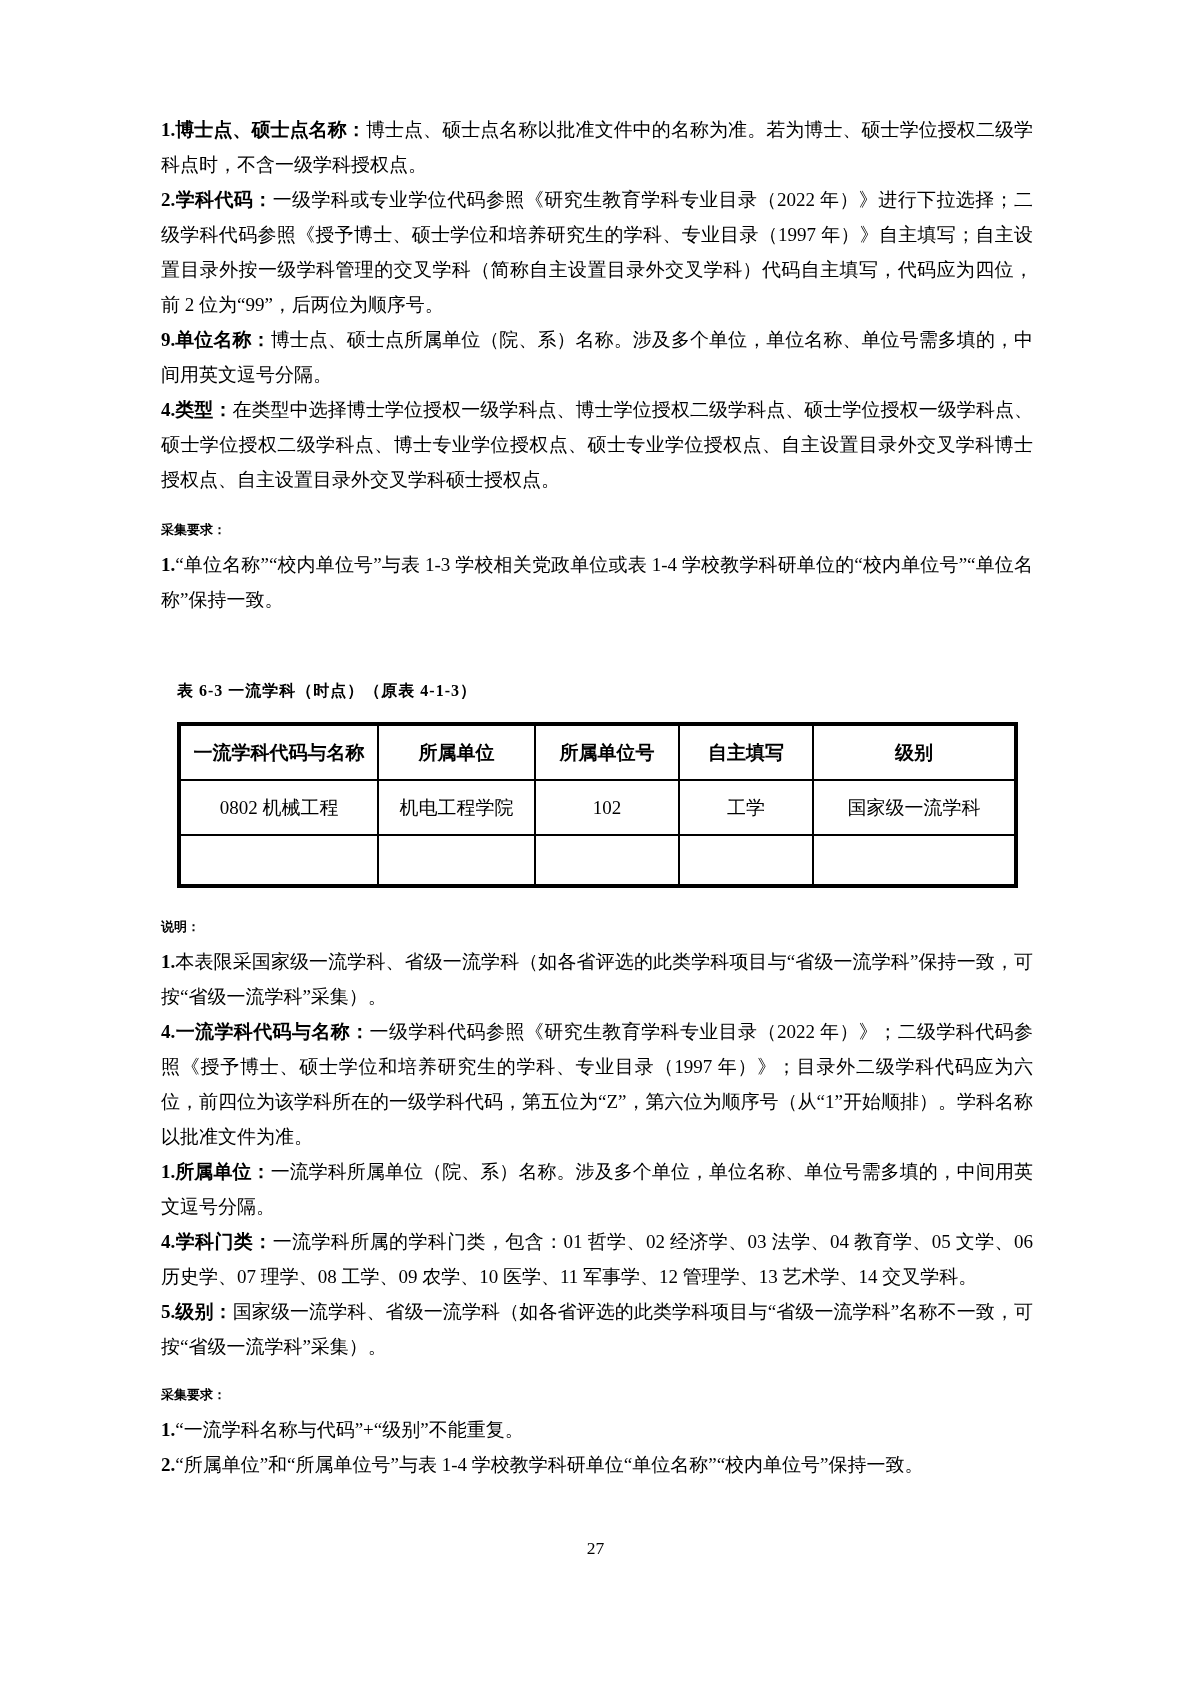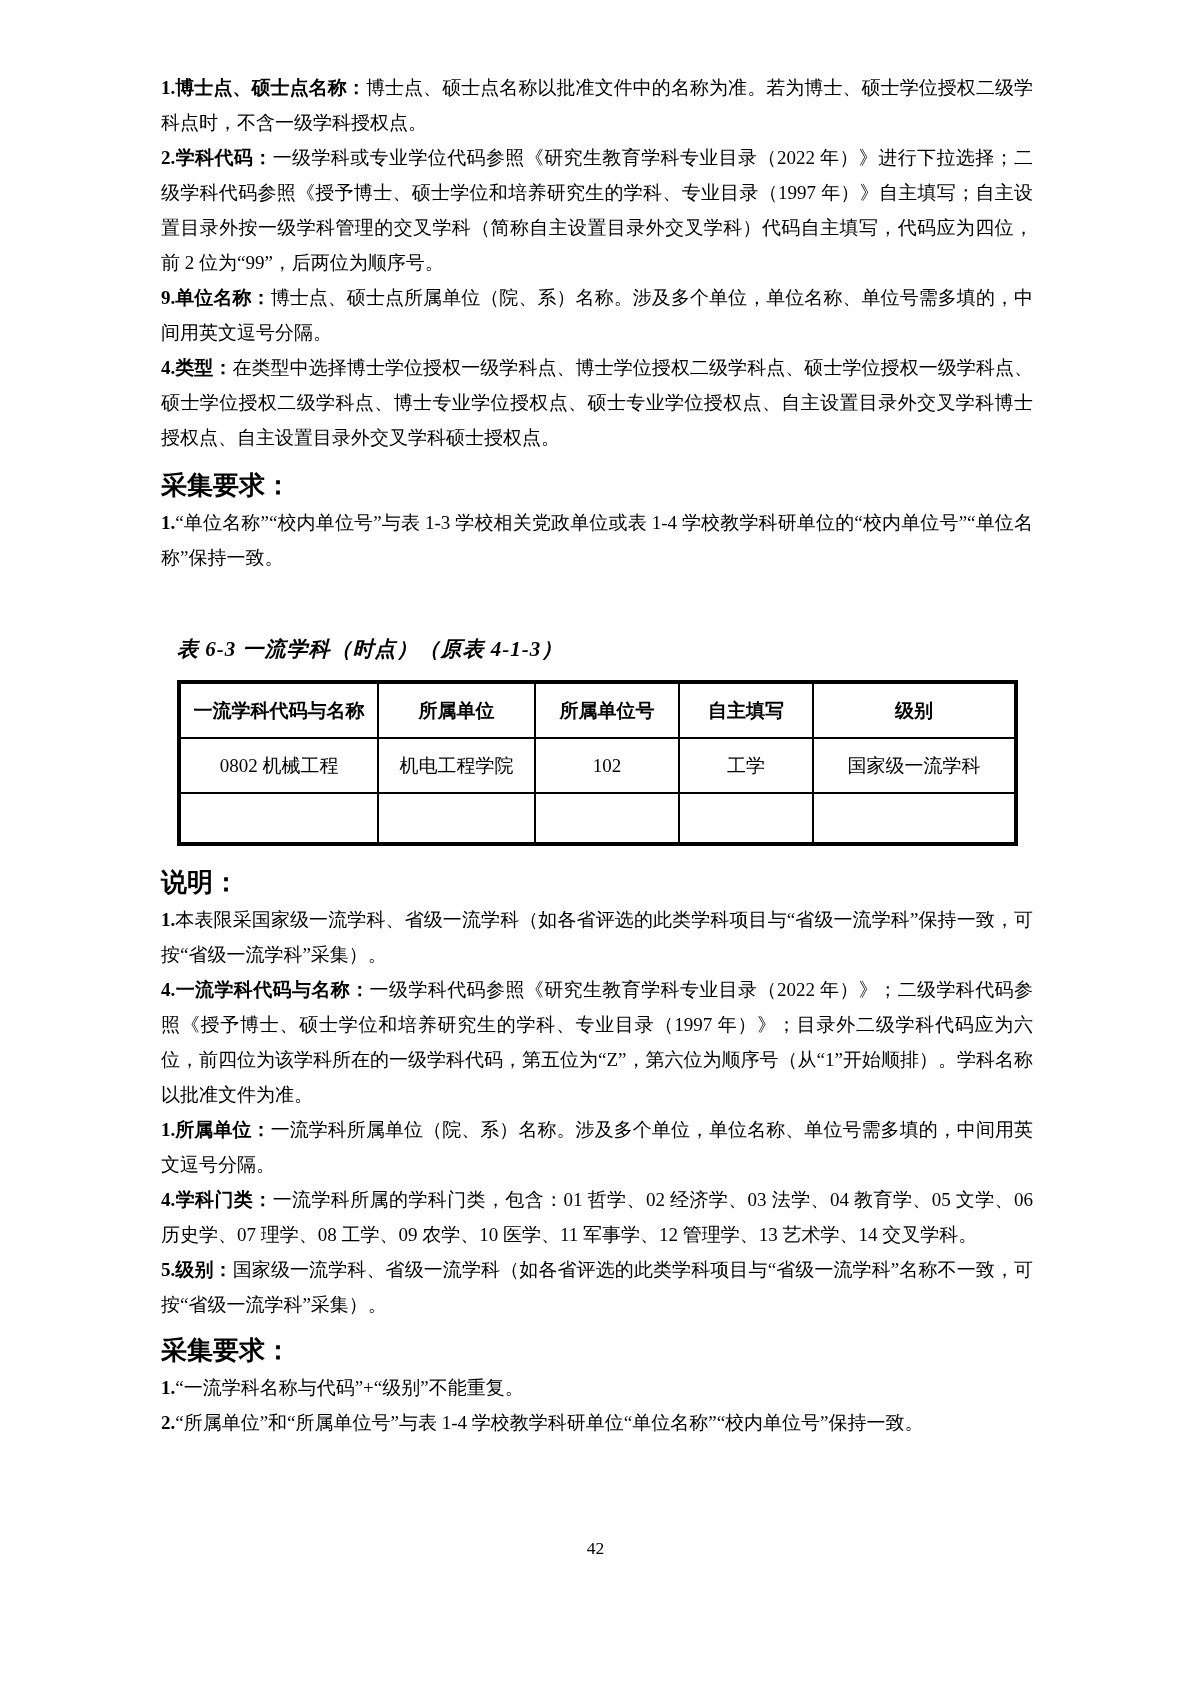--- a/index.html
+++ b/index.html
@@ -9,43 +9,41 @@
     height: 1684px;
     font-family: "Liberation Serif", "DejaVu Serif", serif;
     color: #000000;
     position: relative;
     overflow: hidden;
   }
   .page {
     position: relative;
     width: 1191px;
     height: 1684px;
-    padding: 70px 158px 0 161px;
+    padding: 112px 158px 0 161px;
   }
   .para {
     font-size: 19px;
     line-height: 35px;
     text-align: justify;
     text-justify: inter-ideograph;
   }
   .para .lbl { font-weight: bold; }
   .sec-heading {
-    font-size: 26px;
+    font-size: 13px;
     line-height: 35px;
     font-weight: bold;
-    font-family: Liberation Mono, monospace;
   }
   .req-heading-1 { margin-top: 15px; }
   .table-title {
-    font-size: 21px;
+    font-size: 16px;
     line-height: 32px;
     font-weight: bold;
     margin: 58px 0 0 16px;
     letter-spacing: 1px;
-    font-style: italic;
   }
   table.grid {
     border-collapse: collapse;
     table-layout: fixed;
     width: 837px;
     margin: 15px 0 0 16px;
     border: 4px solid #000000;
   }
   .grid th, .grid td {
     border: 2px solid #000000;
@@ -130,15 +128,15 @@
     <p class="para"><span class="lbl">4.学科门类：</span><span>一流学科所属的学科门类，包含：01 哲学、02 经济学、03 法学、04 教育学、05 文学、06 历史学、07 理学、08 工学、09 农学、10 医学、11 军事学、12 管理学、13 艺术学、14 交叉学科。</span></p>
     <p class="para"><span class="lbl">5.级别：</span><span>国家级一流学科、省级一流学科（如各省评选的此类学科项目与“省级一流学科”名称不一致，可按“省级一流学科”采集）。</span></p>
   </div>
 
   <div>
     <p class="sec-heading req-heading-2">采集要求：</p>
     <p class="para"><span class="lbl">1.</span><span>“一流学科名称与代码”+“级别”不能重复。</span></p>
     <p class="para"><span class="lbl">2.</span><span>“所属单位”和“所属单位号”与表 1-4 学校教学科研单位“单位名称”“校内单位号”保持一致。</span></p>
   </div>
 
-  <div class="pagenum">42</div>
+  <div class="pagenum">27</div>
 
 </div>
 
 </body></html>

